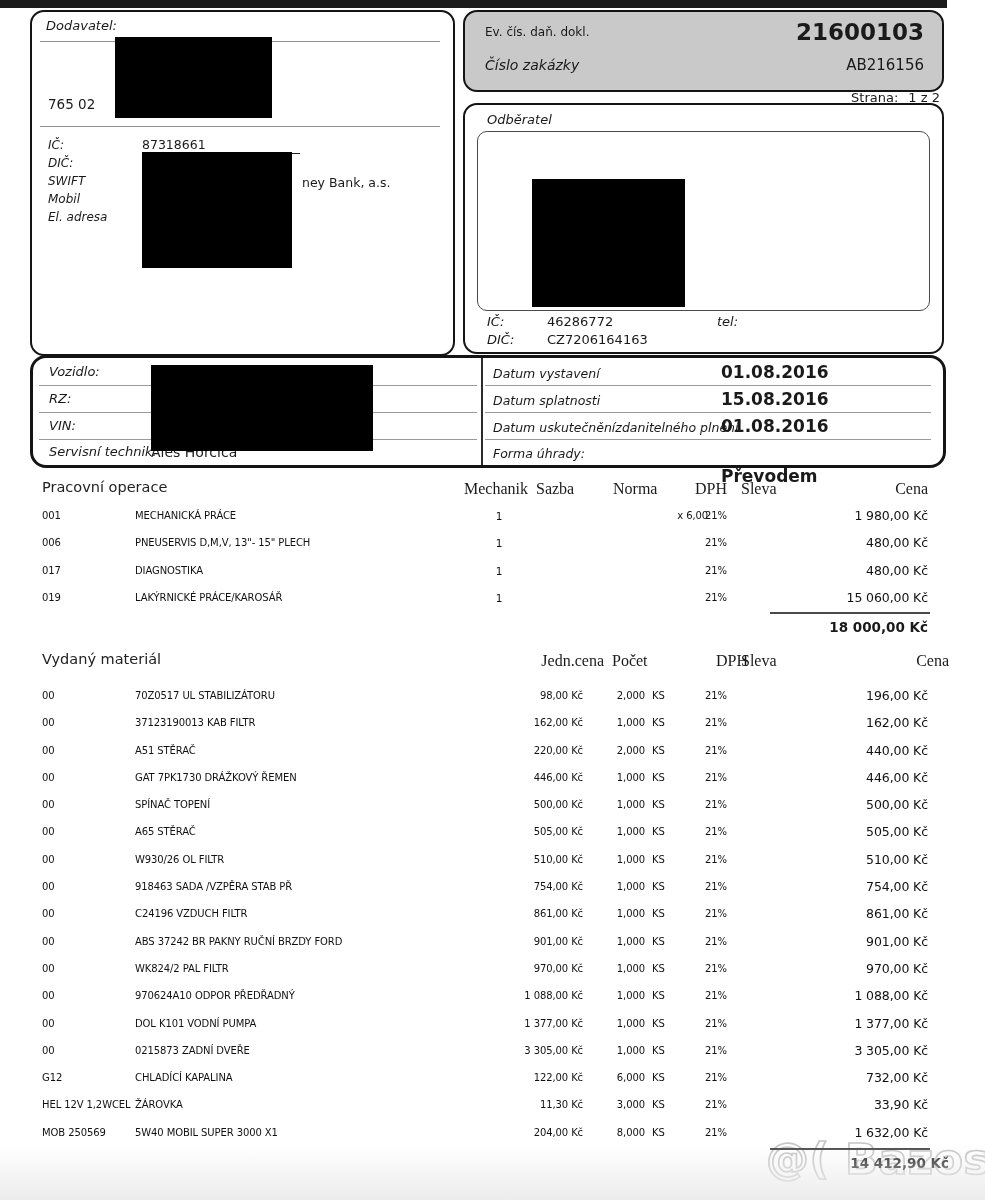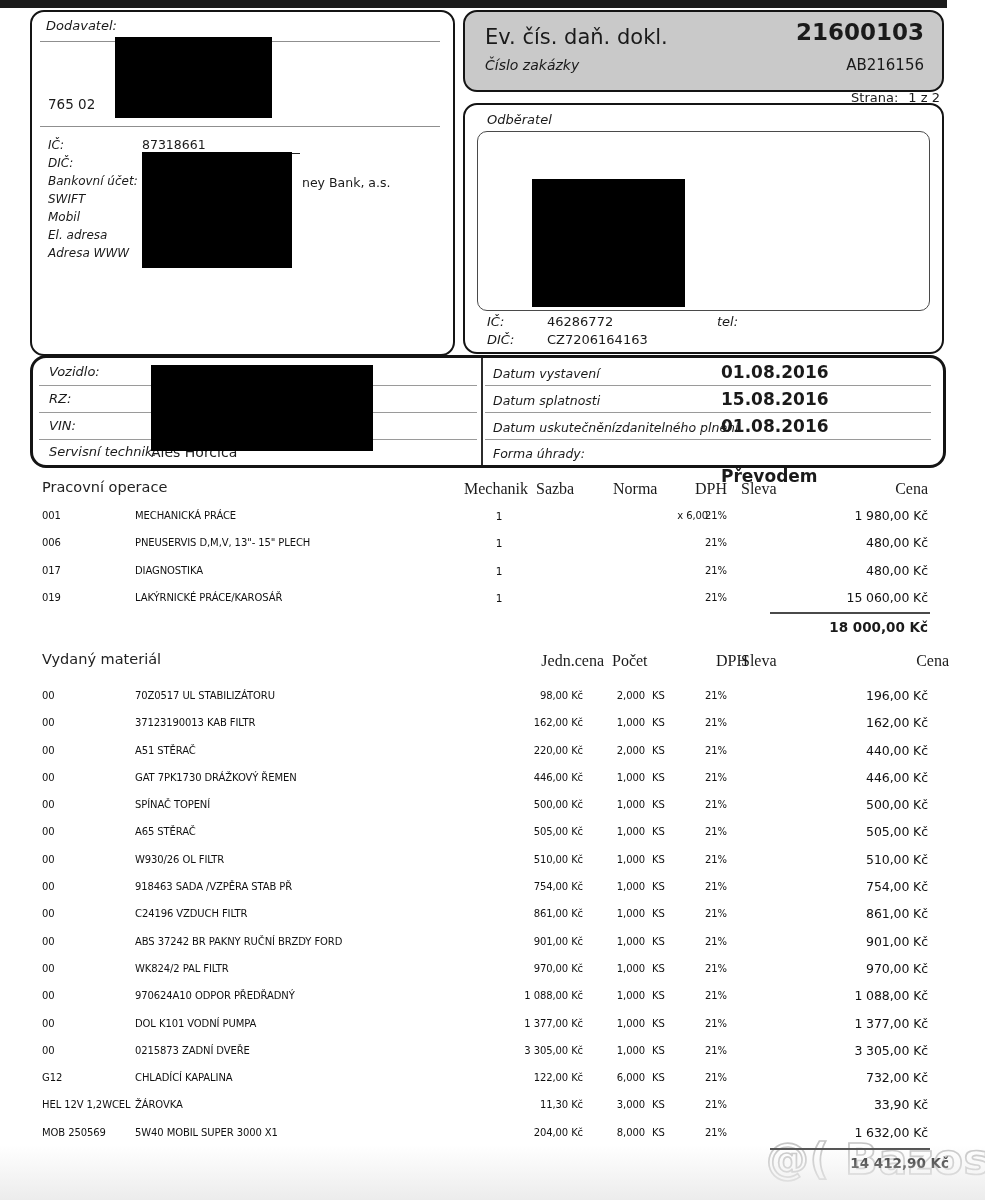--- a/index.html
+++ b/index.html
@@ -23,21 +23,21 @@
   .srow{display:flex;height:18px;line-height:18px;}
   .slabel{width:94px;font-style:italic;font-size:12px;flex:none;}
   .sval{font-size:12.5px;}
   .sval.underline{border-bottom:1.5px solid #222;min-width:158px;}
   .sup-redact2{left:110px;top:140px;width:150px;height:116px;}
   .bank-suffix{position:absolute;left:270px;top:163px;font-size:12.5px;}
 
   
   .dochead{left:463px;top:10px;width:477px;height:78px;background:#c9c9c9;
            border:2.5px solid #141414;border-radius:14px;}
-  .dh-label{position:absolute;left:20px;top:13px;font-size:21px;}
+  .dh-label{position:absolute;left:20px;top:13px;font-size:12px;}
   .dh-num{position:absolute;right:18px;top:7px;font-size:23px;font-weight:bold;}
   .dh-order-label{position:absolute;left:20px;top:45px;font-size:14px;font-style:italic;text-align:right;}
   .dh-order-num{position:absolute;right:18px;top:44px;font-size:15px;}
   .strana{position:absolute;right:45px;top:90px;font-size:13px;font-weight:normal;}
   .strana .gap{display:inline-block;width:10px;}
 
   
   .customer{left:463px;top:103px;width:477px;height:247px;border:2.5px solid #141414;border-radius:14px;}
   .customer .box-title{position:absolute;left:22px;top:7px;font-size:13px;font-style:italic;}
   .cust-inner{position:absolute;left:12px;top:26px;width:451px;height:178px;
@@ -114,38 +114,30 @@
     <div class="sup-fields">
       <div class="srow">
         <span class="slabel">IČ:</span>
         <span class="sval underline">87318661</span>
       </div>
       <div class="srow">
         <span class="slabel">DIČ:</span>
         <span class="sval"></span>
       </div>
       <div class="srow">
-        <span class="slabel">Bankovní účet:</span>
-        <span class="sval"></span>
-      </div>
-      <div class="srow">
         <span class="slabel">SWIFT</span>
         <span class="sval"></span>
       </div>
       <div class="srow">
         <span class="slabel">Mobil</span>
         <span class="sval"></span>
       </div>
       <div class="srow">
         <span class="slabel">El. adresa</span>
         <span class="sval"></span>
-      </div>
-      <div class="srow">
-        <span class="slabel">Adresa WWW</span>
-        <span class="sval">www.auto-aja.cz</span>
       </div>
     </div>
     <span class="bank-suffix">ney Bank, a.s.</span>
     <div class="redact sup-redact2"></div>
   </div>
 
   <div class="abs dochead">
     <div class="dh-label">Ev. čís. daň. dokl.</div>
     <div class="dh-num">21600103</div>
     <div class="dh-order-label">Číslo zakázky</div>

